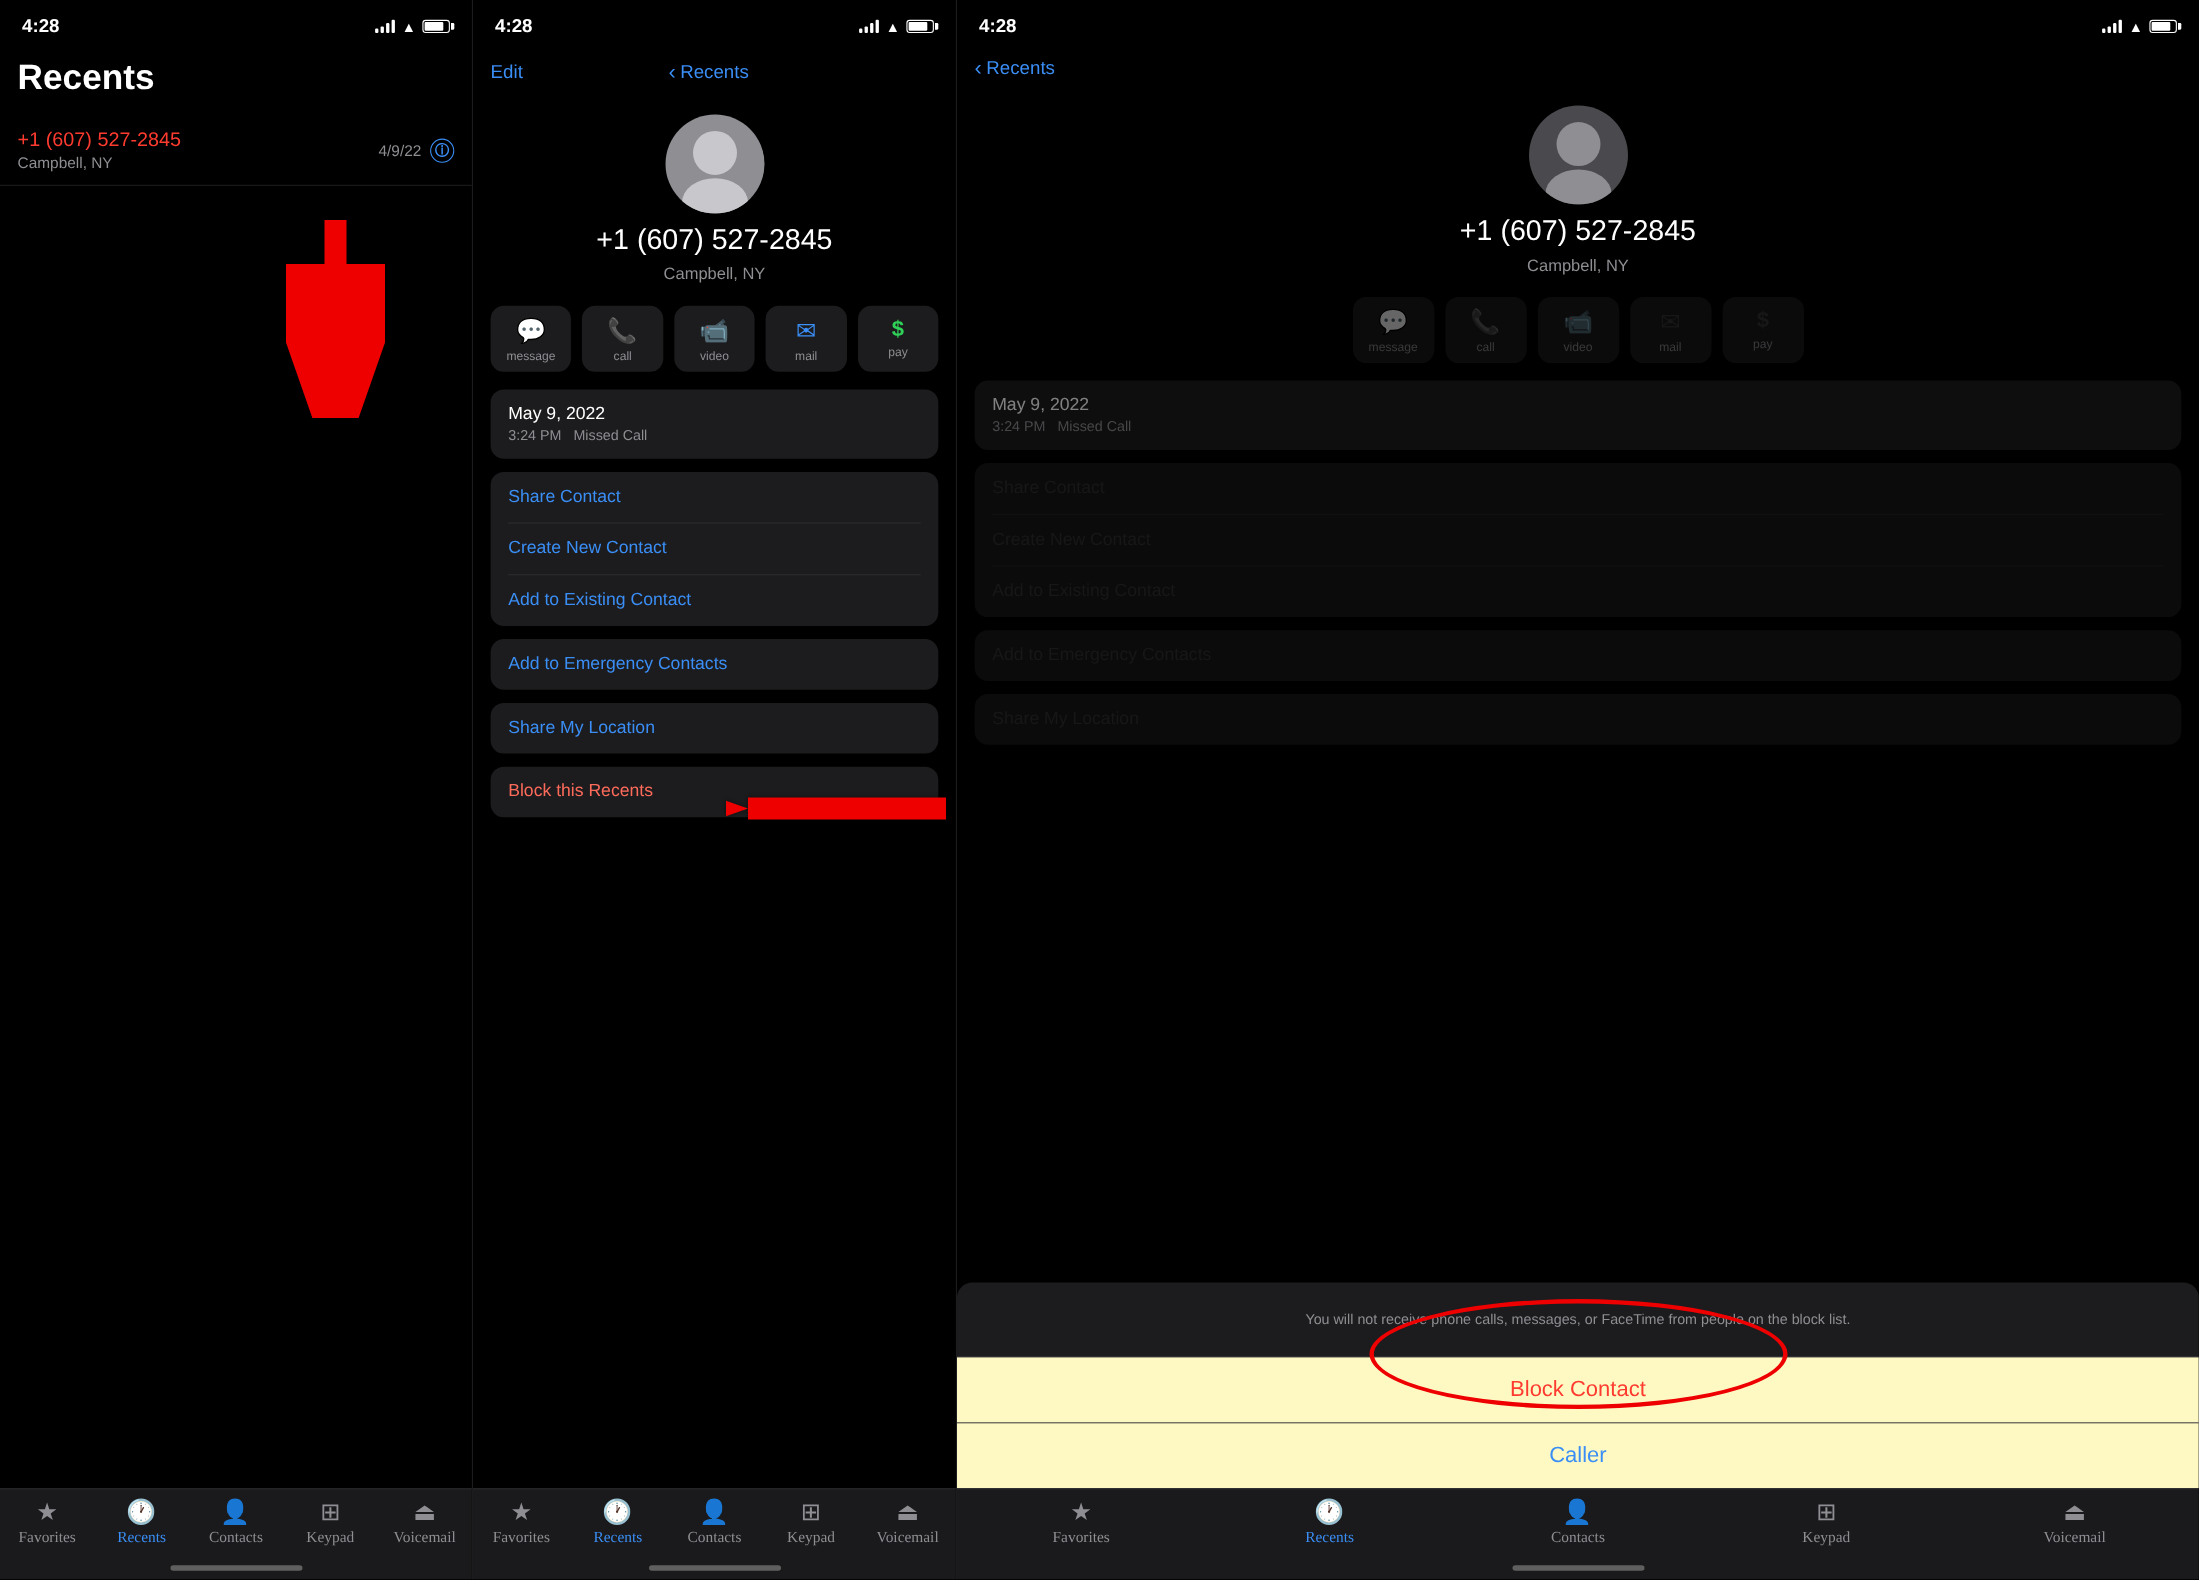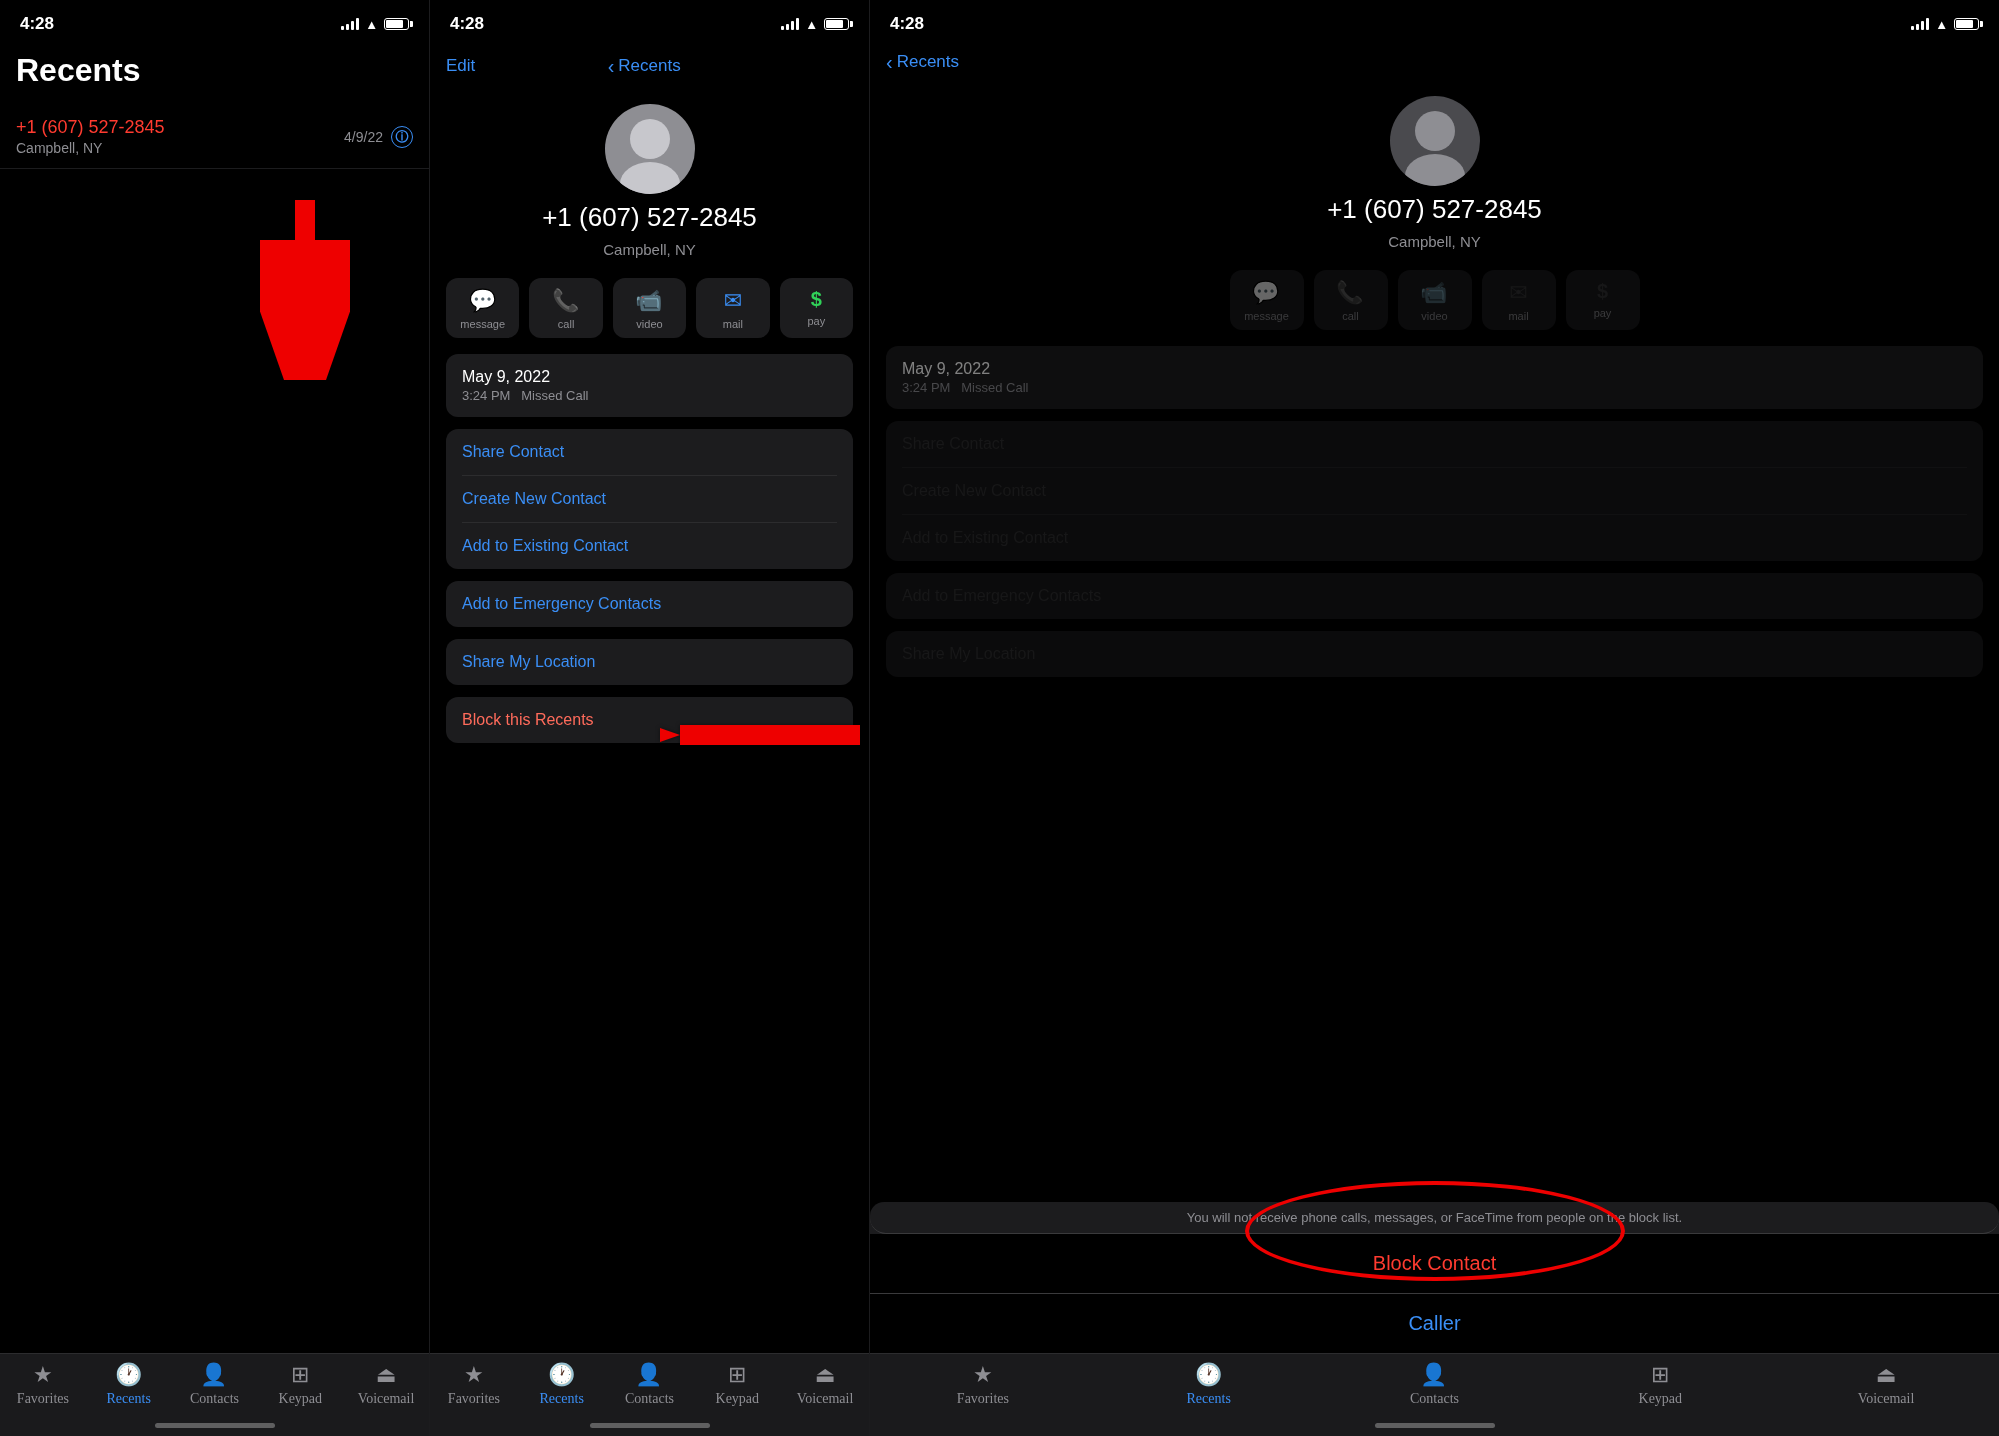--- a/index.html
+++ b/index.html
@@ -408,36 +408,35 @@
       bottom: 83px;
       left: 0;
       right: 0;
       background: #1c1c1e;
       border-radius: 14px 14px 0 0;
       overflow: hidden;
       z-index: 20;
     }
 
     .block-popup-message {
-      padding: 8px;
+      padding: 26px;
       font-size: 13px;
       color: #8e8e93;
       text-align: center;
       border-bottom: 1px solid #3a3a3c;
-      border-radius: 21px;
     }
 
     .block-popup-btn {
       padding: 18px 16px;
       text-align: center;
       font-size: 20px;
       cursor: pointer;
       border: none;
       width: 100%;
-      background: #000000;
+      background: #fef9c3;
     }
 
     .block-popup-btn.red {
       color: #ff3b30;
       font-weight: 500;
       border-bottom: 1px solid #3a3a3c;
     }
 
     .block-popup-btn.blue {
       color: #3a8ef5;

